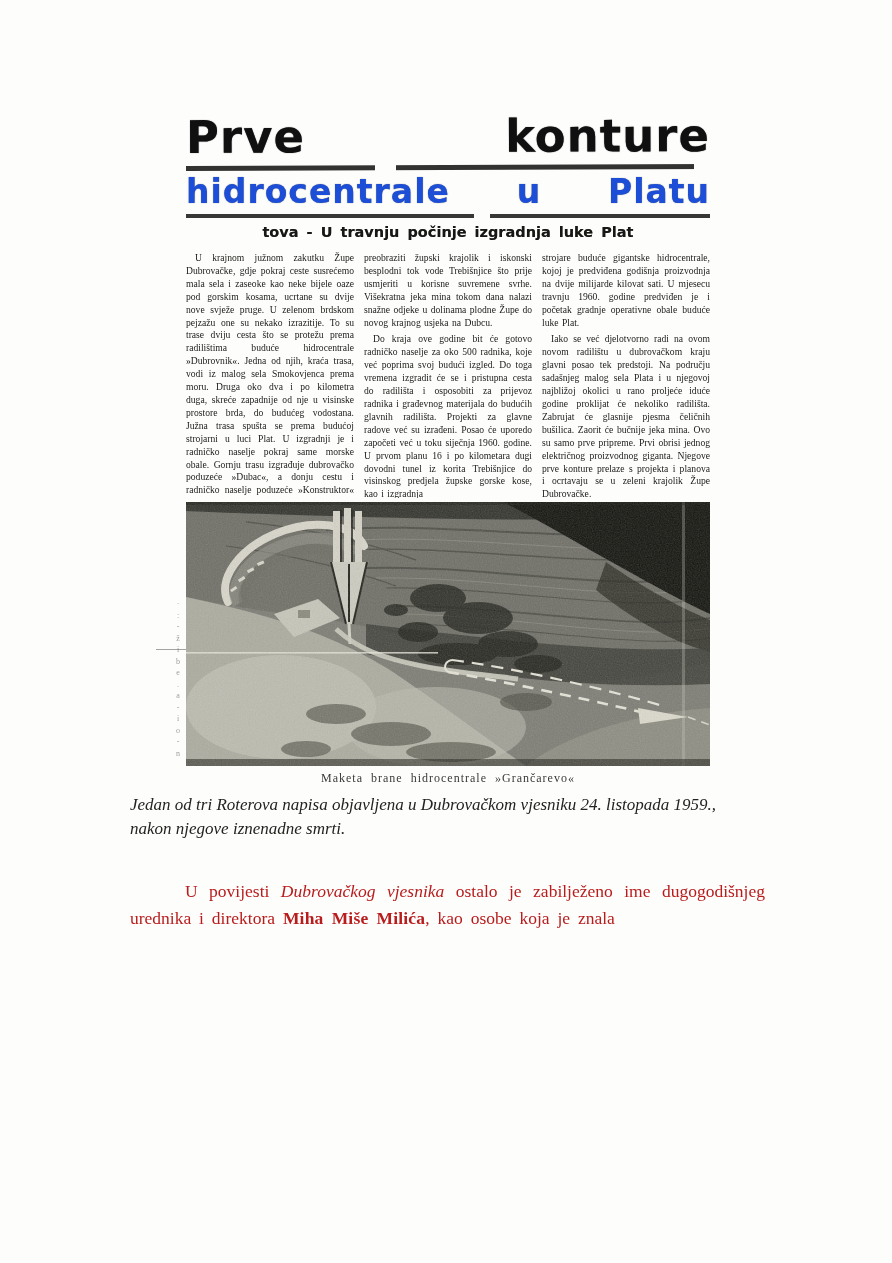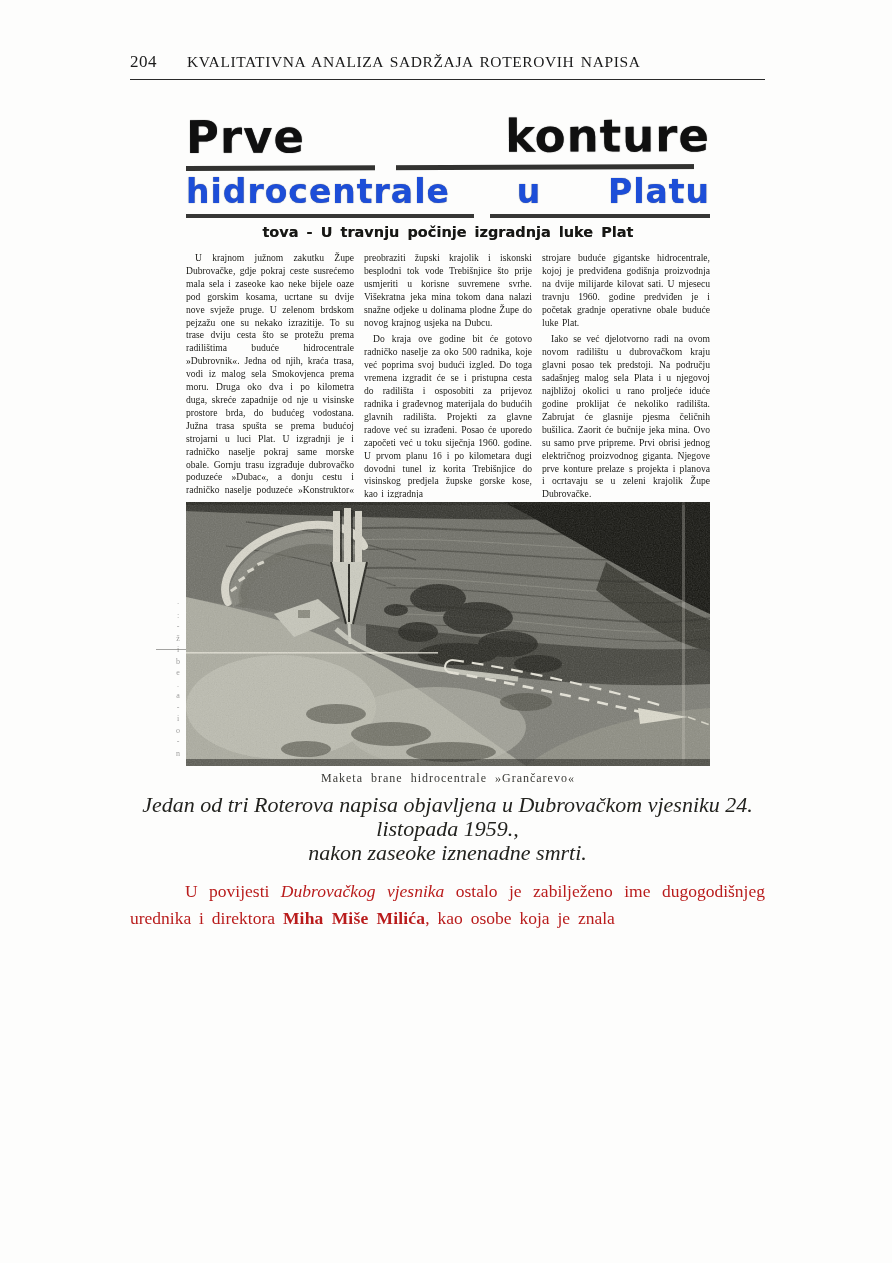--- a/index.html
+++ b/index.html
@@ -91,43 +91,39 @@
     white-space:pre-line;text-align:center;
   }
   .margin-scratch{
     position:absolute;left:-30px;top:549px;width:32px;height:1px;
     background:rgba(90,90,85,.55);
   }
 
   
   .fig-caption{
     position:absolute;top:793px;left:130px;width:635px;
-    text-align:center;font-style:italic;
-    font-size:22px;line-height:24px;color:#23231f;
+    font-style:italic;
+    font-size:17px;line-height:24px;color:#23231f;
   }
 
   
   .body-par{
     position:absolute;top:860px;left:130px;width:635px;
     font-size:17.5px;line-height:27.5px;
     text-align:justify;text-indent:55px;
     word-spacing:3.5px;color:#b91c1c;
   }
   .body-par em{font-style:italic;}
   .body-par strong{font-weight:bold;letter-spacing:.2px;}
 </style>
 </head>
 <body>
 
 <div class="page">
 
-  <div class="header">
-    <span class="page-number">204</span>
-    <span class="header-title">KVALITATIVNA ANALIZA SADRŽAJA ROTEROVIH NAPISA</span>
-  </div>
 
   <div class="clipping">
 
     <div class="margin-fragments">·
 :
 -
 ž
 i
 b
 e
@@ -261,18 +257,18 @@
         <rect width="524" height="3" fill="#1c1c16" opacity="0.5"></rect>
 
         <rect width="524" height="264" filter="url(#grain)" opacity="0.22"></rect>
       </svg>
     </div>
     <div class="photo-caption">Maketa brane hidrocentrale »Grančarevo«</div>
   </div>
 
   <div class="fig-caption">
     <div>Jedan od tri Roterova napisa objavljena u Dubrovačkom vjesniku 24. listopada 1959.,</div>
-    <div>nakon zaseoke iznenadne smrti.</div>
+    <div>nakon njegove iznenadne smrti.</div>
   </div>
 
   <p class="body-par"><span>U povijesti </span><em>Dubrovačkog vjesnika</em><span> ostalo je zabilježeno ime dugogodišnjeg urednika i direktora </span><strong>Miha Miše Milića</strong><span>, kao osobe koja je znala</span></p>
 
 </div>
 
 </body></html>

